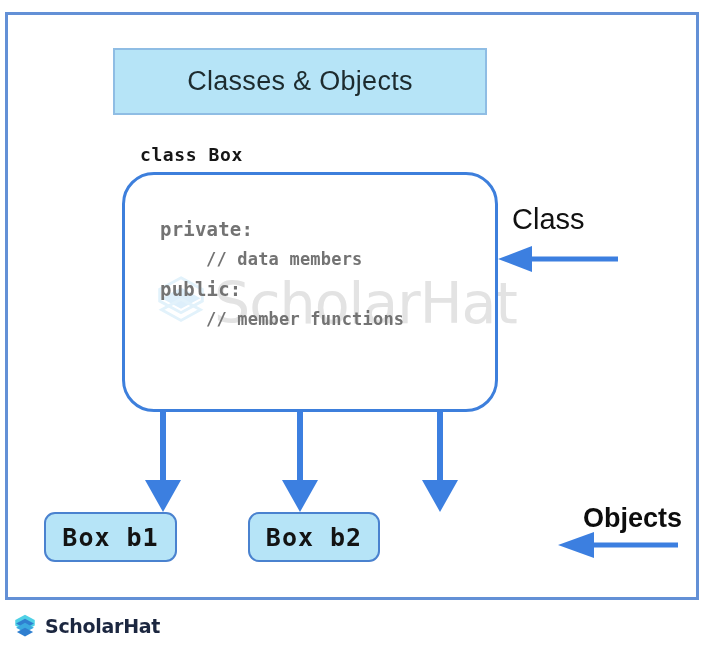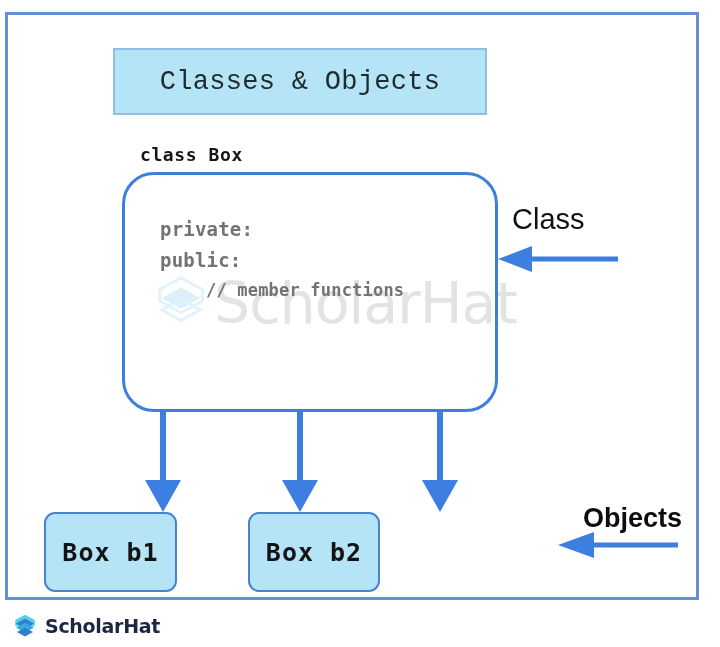--- a/index.html
+++ b/index.html
@@ -37,21 +37,21 @@
   }
   
   .header-box{
     position:absolute;left:113px;top:48px;width:374px;height:67px;
     background:#b6e4f7;
     border:2px solid #8fbde4;
     box-sizing:border-box;
     display:flex;align-items:center;justify-content:center;
   }
   .header-box .title{
-    font-family:Liberation Mono, monospace;
+    font-family:Liberation Sans, sans-serif;
     font-size:27px;
     color:#1d2b2e;
     letter-spacing:0.3px;
   }
   
   .class-caption{
     position:absolute;left:140px;top:144px;
     font-family:"DejaVu Sans Mono", monospace;
     font-weight:bold;
     font-size:18px;
@@ -83,21 +83,21 @@
     position:absolute;left:512px;top:203px;
     font-family:"Liberation Sans", sans-serif;
     font-size:29px;
     color:#111111;
   }
   .annot-arrow-left{
     position:absolute;height:22px;
   }
   
   .obj-box{
-    position:absolute;top:512px;height:80px;
+    position:absolute;top:512px;height:50px;
     background:#b6e4f7;
     border:2px solid #4a82cf;
     border-radius:11px;
     box-sizing:border-box;
     display:flex;align-items:center;justify-content:center;
   }
   .obj-box .obj-label{
     font-family:"DejaVu Sans Mono", monospace;
     font-weight:bold;
     font-size:25px;
@@ -150,20 +150,21 @@
   <div class="header-box">
     <span class="title">Classes &amp; Objects</span>
   </div>
 
   <div class="class-caption">class Box</div>
 
   <div class="class-box"></div>
 
   <div class="class-lines">
     <div class="ln lvl0">private:</div>
+    <div class="ln lvl1">// data members</div>
     <div class="ln lvl0">public:</div>
     <div class="ln lvl1">// member functions</div>
   </div>
 
   <div class="class-annot-label">Class</div>
   <svg class="annot-arrow-left" style="left:480px;top:246px;width:140px;height:26px;position:absolute;" viewBox="0 0 140 26">
     <line x1="138" y1="13" x2="48" y2="13" stroke="#3c7fe0" stroke-width="5"></line>
     <polygon points="18,13 52,0 52,26" fill="#3c7fe0"></polygon>
   </svg>
 

